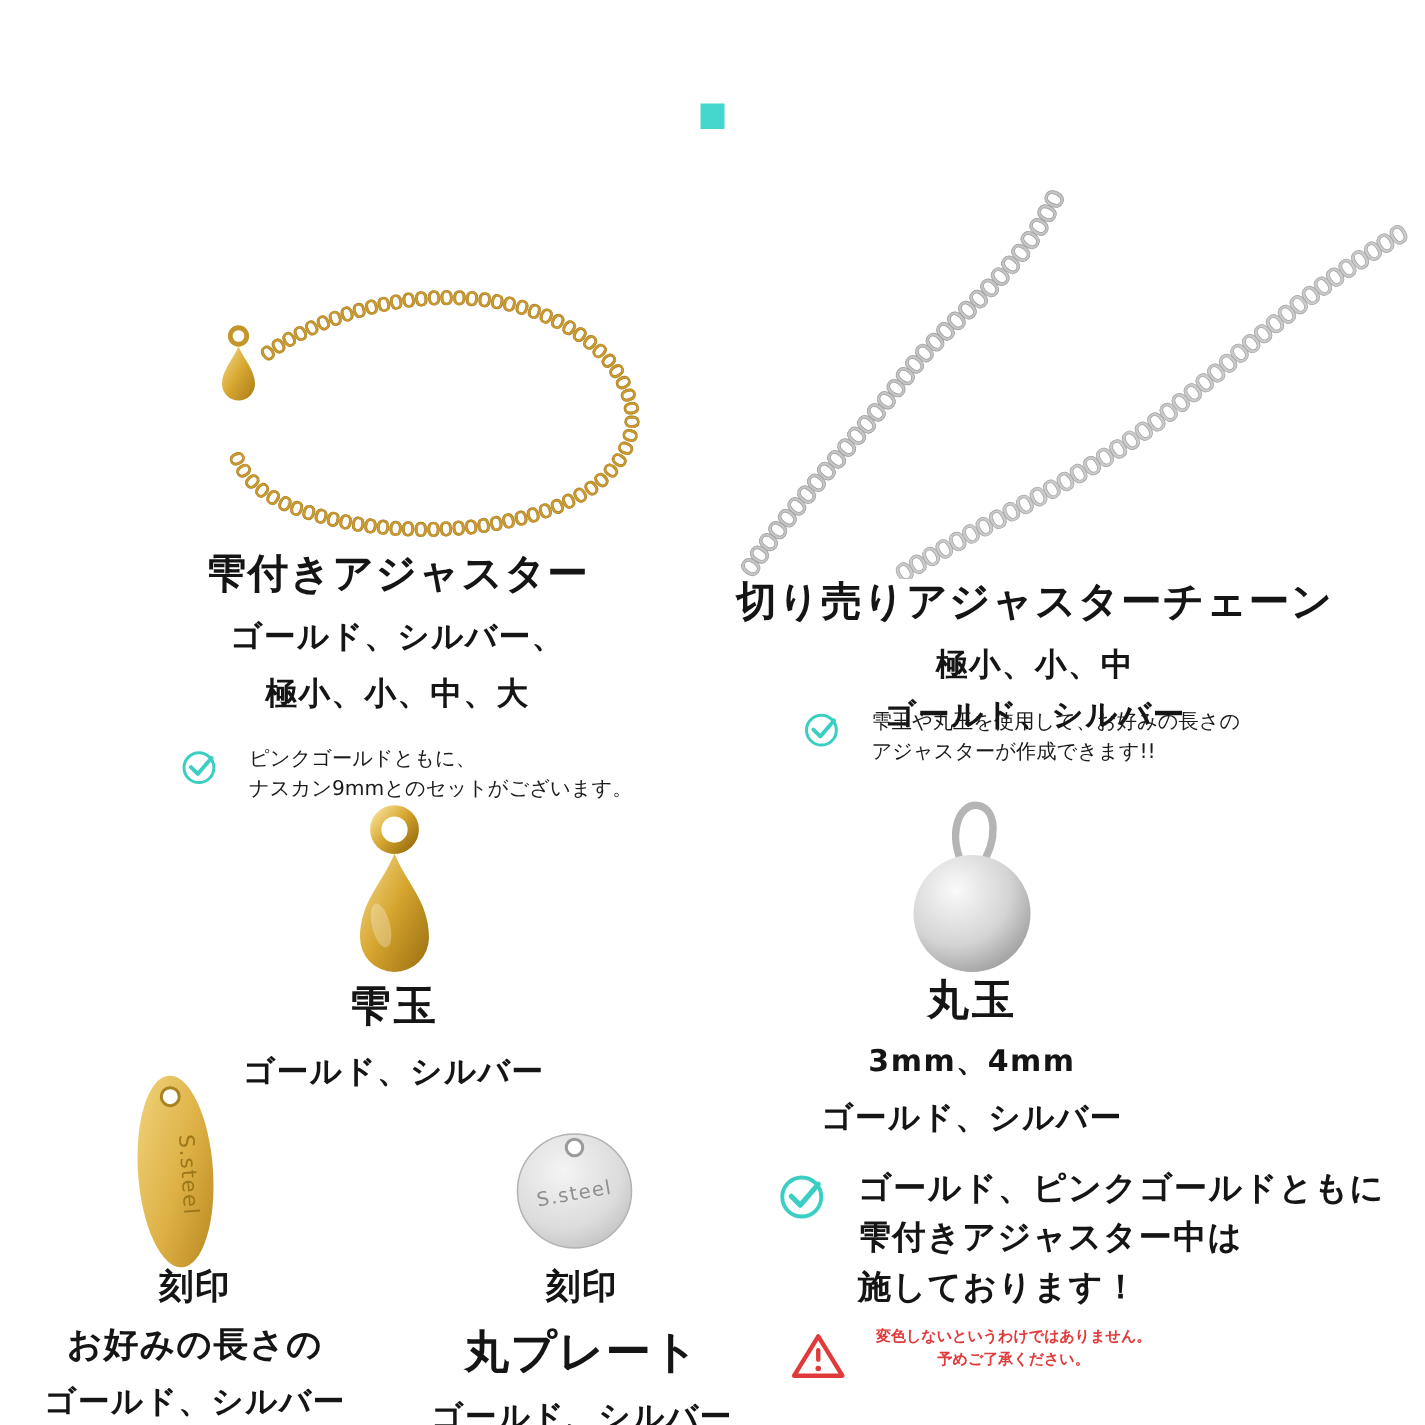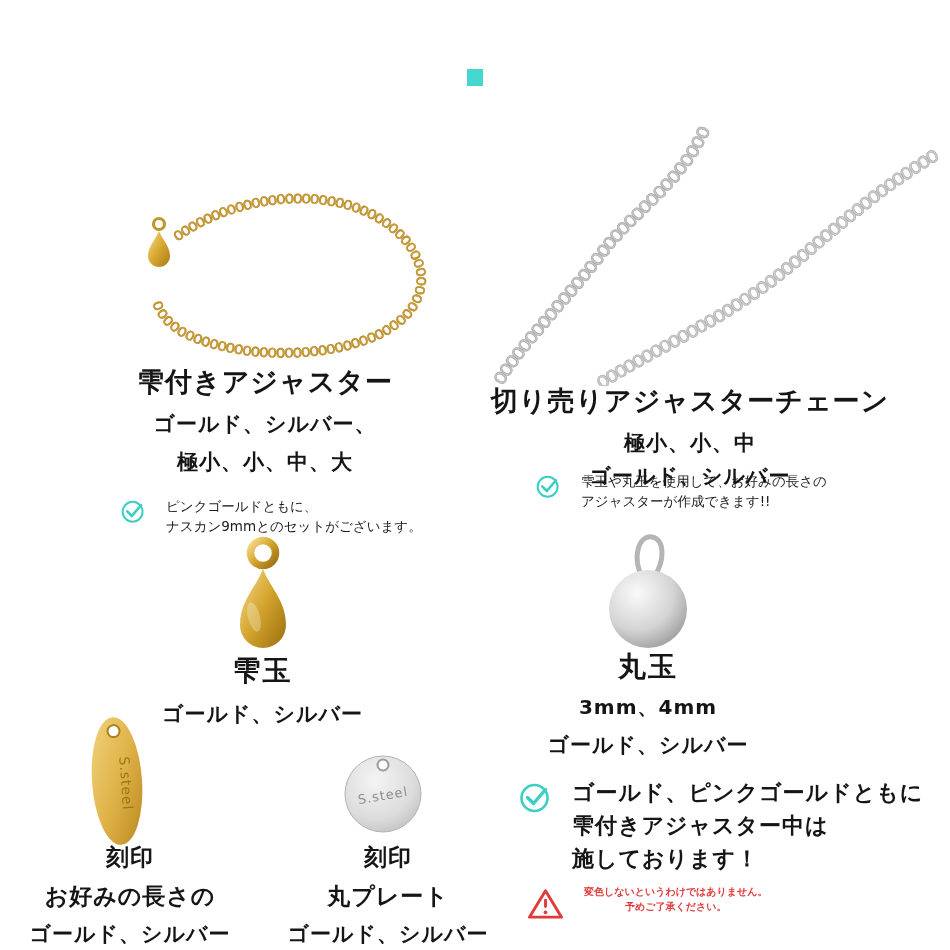--- a/index.html
+++ b/index.html
@@ -219,21 +219,21 @@
         </radialGradient>
       </defs>
       <circle cx="40" cy="46" r="38" fill="url(#silvB)" stroke="#b2b2b2" stroke-width="1"></circle>
       <circle cx="40" cy="17" r="5.5" fill="#ffffff" stroke="#9b9b9b" stroke-width="2"></circle>
       <text x="40" y="52" font-size="13" letter-spacing="1" fill="#8f8f8f" text-anchor="middle" transform="rotate(-10 40 48)">S.steel</text>
     </svg>
   </div>
 
   <div class="tblock txt-roundplate">
     <h2>刻印</h2>
-    <h2 class="spec" style="font-size:23px">丸プレート</h2>
+    <h2 class="spec" style="font-size:30px">丸プレート</h2>
     <p class="spec">ゴールド、シルバー</p>
   </div>
 
   <div class="note plating-note">
     <svg class="check-icon large">
         <use href="#sym-check"></use>
       </svg>
     <p class="plating-text">
       <span>ゴールド、ピンクゴールドともに</span><br>
       <span>雫付きアジャスター中は</span><br>

